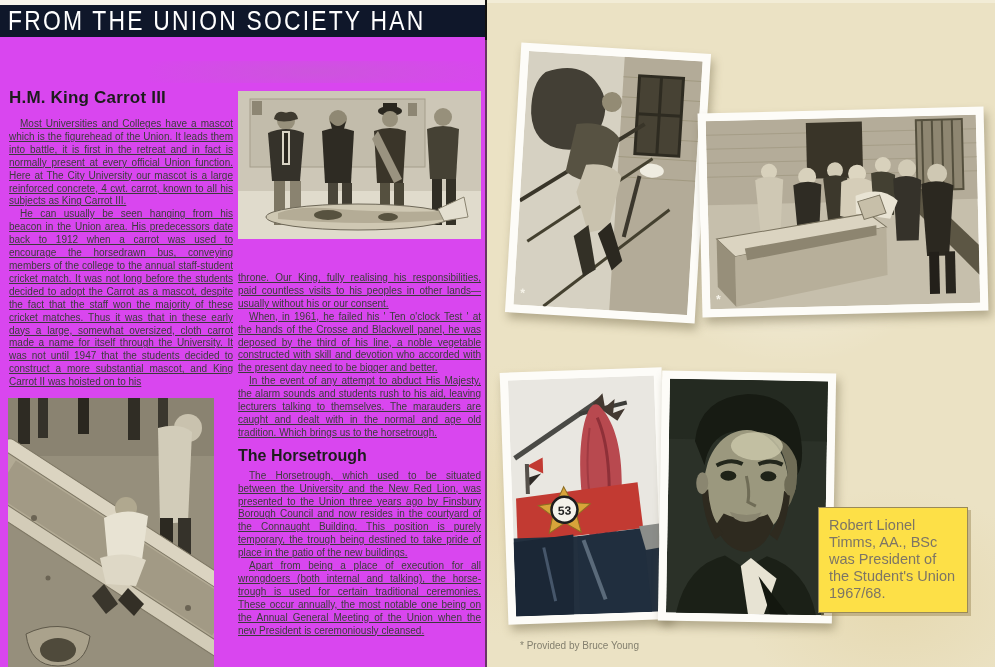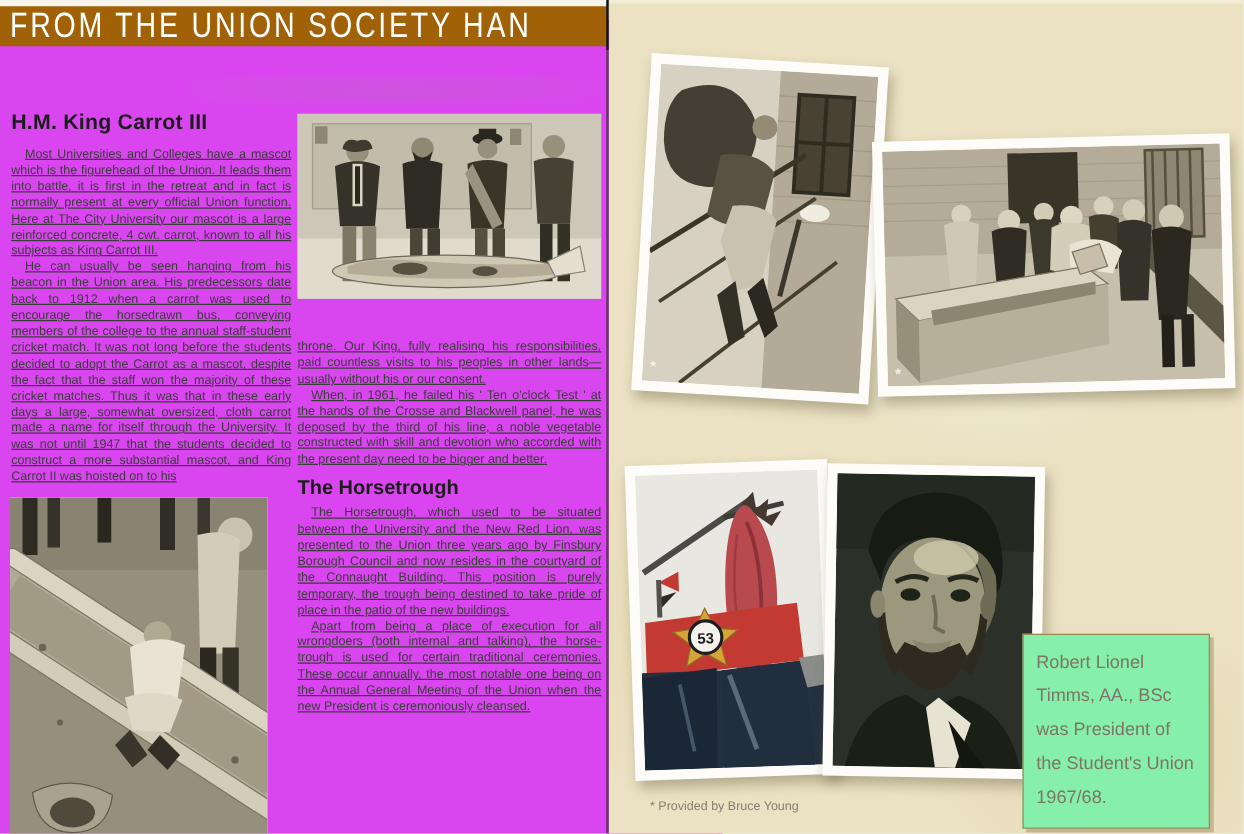--- a/index.html
+++ b/index.html
@@ -15,21 +15,21 @@
         radial-gradient(220px 160px at 80% 90%,rgba(220,200,140,.35),rgba(0,0,0,0) 70%),
         radial-gradient(260px 200px at 10% 75%,rgba(225,205,150,.3),rgba(0,0,0,0) 70%),
         radial-gradient(200px 140px at 60% 40%,rgba(255,255,255,.35),rgba(0,0,0,0) 70%),
         #ebe2c4;}
   .right-page .top-strip{position:absolute;left:0;top:0;width:100%;height:3px;background:#f2ecd6;}
   .gutter-line{position:absolute;left:485px;top:0;width:2px;height:667px;
       background:linear-gradient(#14120e 0 40px,rgba(45,40,28,.65) 40px 100%);z-index:30;}
 
   
   .banner{position:absolute;color:#fff;overflow:hidden;white-space:nowrap;z-index:20;}
-  .banner-left{left:0;top:5px;width:486px;height:32px;background:#a16207;}
+  .banner-left{left:0;top:5px;width:486px;height:32px;background:#0f172a;}
   .banner-right{left:487px;top:3px;width:508px;height:31px;background:#b29a55;}
   .banner span{display:inline-block;font-size:26px;line-height:31px;letter-spacing:2.5px;
       transform:scaleX(.88) scaleY(1.08);transform-origin:left center;font-weight:400;}
   .banner-left span{margin-left:8px;}
   .banner-right span{margin-left:1px;}
 
   
   .col{position:absolute;width:224px;color:#3c3c3c;font-size:10px;line-height:12.9px;
        text-align:justify;}
   .col p{margin:0;text-indent:11px;text-decoration:underline;}
@@ -42,23 +42,23 @@
 
   
   .print-photo{position:absolute;overflow:hidden;background:#d8d3c5;}
   .print-photo svg{display:block;}
 
   
   .snap{position:absolute;background:#fdfcf8;box-shadow:3px 6px 10px rgba(95,85,55,.4);
         padding:8px;}
   .snap svg{display:block;}
 
-  .caption-box{position:absolute;left:818px;top:507px;width:130px;background:#86efac;
+  .caption-box{position:absolute;left:818px;top:507px;width:130px;background:#fde047;
       border:1px solid #9a8a58;box-shadow:3px 3px 0 rgba(150,130,80,.45);
-      padding:9px 8px 10px 10px;color:#7d7565;font-size:14.5px;line-height:27px;z-index:12;}
+      padding:9px 8px 10px 10px;color:#7d7565;font-size:14.5px;line-height:17px;z-index:12;}
   .credit{position:absolute;left:520px;top:640px;color:#84806f;font-size:10px;z-index:5;}
 
   .smudge{position:absolute;left:150px;top:45px;width:330px;height:22px;
       background:radial-gradient(60% 100% at 50% 50%,rgba(150,150,140,.18),rgba(0,0,0,0));}
 </style>
 </head>
 <body>
 
 <div id="spread">
 
@@ -113,20 +113,21 @@
         <ellipse cx="90" cy="124" rx="14" ry="5" fill="#57523f"></ellipse>
         <ellipse cx="150" cy="126" rx="10" ry="4" fill="#57523f"></ellipse>
         <path d="M200 118 l26 -12 4 20 -24 4z" fill="#e4dfd0" stroke="#8a8370"></path>
       </svg>
     </div>
 
 
     <div class="col" style="left:238px;top:256px;width:243px;">
       <p class="no-indent">throne.  Our King, fully realising his responsibilities, paid countless visits to his peoples in other lands—usually without his or our consent.</p>
       <p>When, in 1961, he failed his ' Ten o'clock Test ' at the hands of the Crosse and Blackwell panel, he was deposed by the third of his line, a noble vegetable constructed with skill and devotion who accorded with the present day need to be bigger and better.</p>
+      <p>In the event of any attempt to abduct His Majesty, the alarm sounds and students rush to his aid, leaving lecturers talking to themselves.  The marauders are caught and dealt with in the normal and age old tradition.  Which brings us to the horsetrough.</p>
       <h2 class="article">The Horsetrough</h2>
       <p>The Horsetrough, which used to be situated between the University and the New Red Lion, was presented to the Union three years ago by Finsbury Borough Council and now resides in the courtyard of the Connaught Building.  This position is purely temporary, the trough being destined to take pride of place in the patio of the new buildings.</p>
       <p>Apart from being a place of execution for all wrongdoers (both internal and talking), the horse-trough is used for certain traditional ceremonies. These occur annually, the most notable one being on the Annual General Meeting of the Union when the new President is ceremoniously cleansed.</p>
     </div>
 
     <div class="print-photo" style="left:8px;top:382px;width:206px;height:278px;">
       <svg width="206" height="278" viewBox="0 0 206 278">
         <rect width="206" height="278" fill="#968f7c"></rect>
         <rect x="0" y="0" width="206" height="58" fill="#8a8371"></rect>
         <rect x="10" y="0" width="12" height="46" fill="#2e2b23"></rect>

